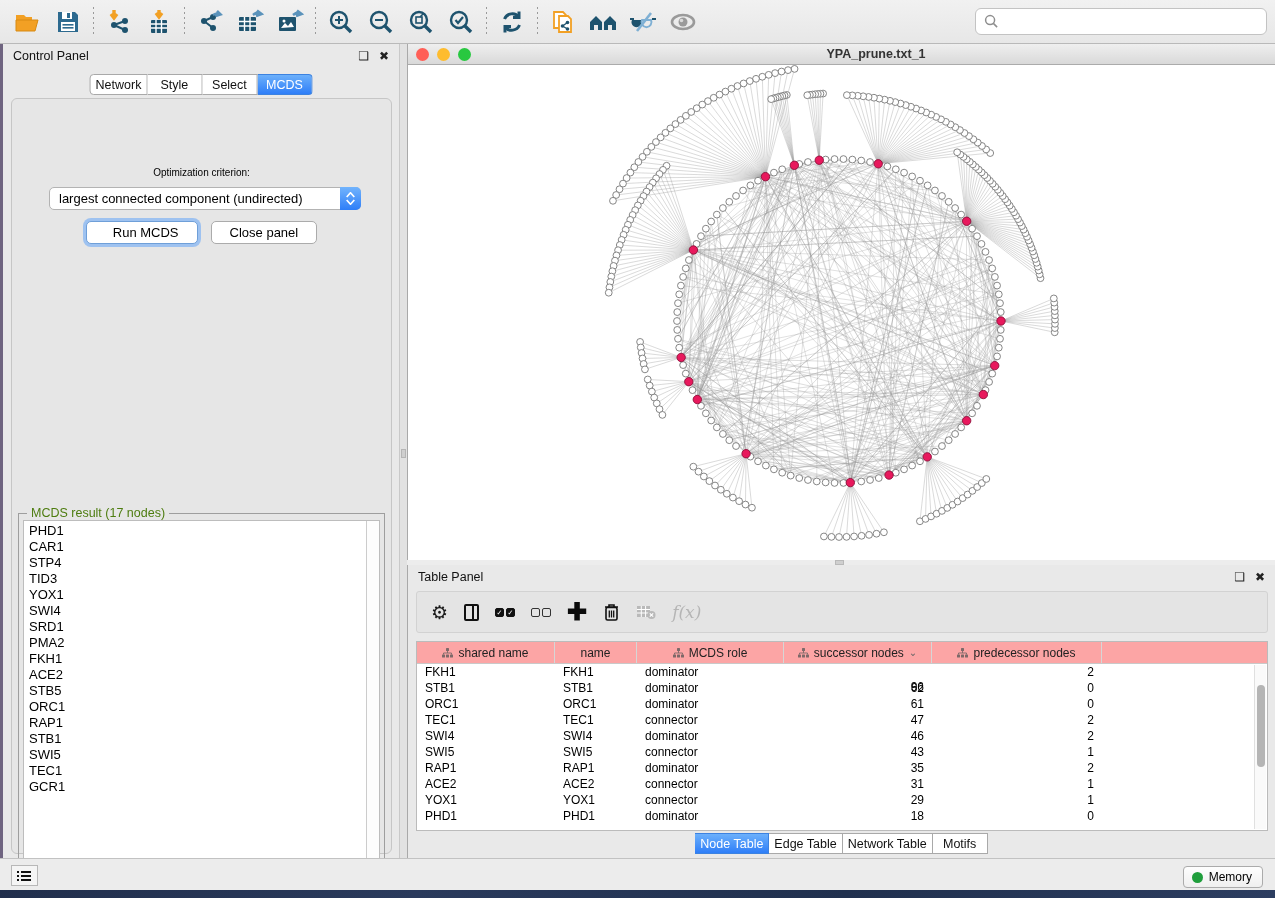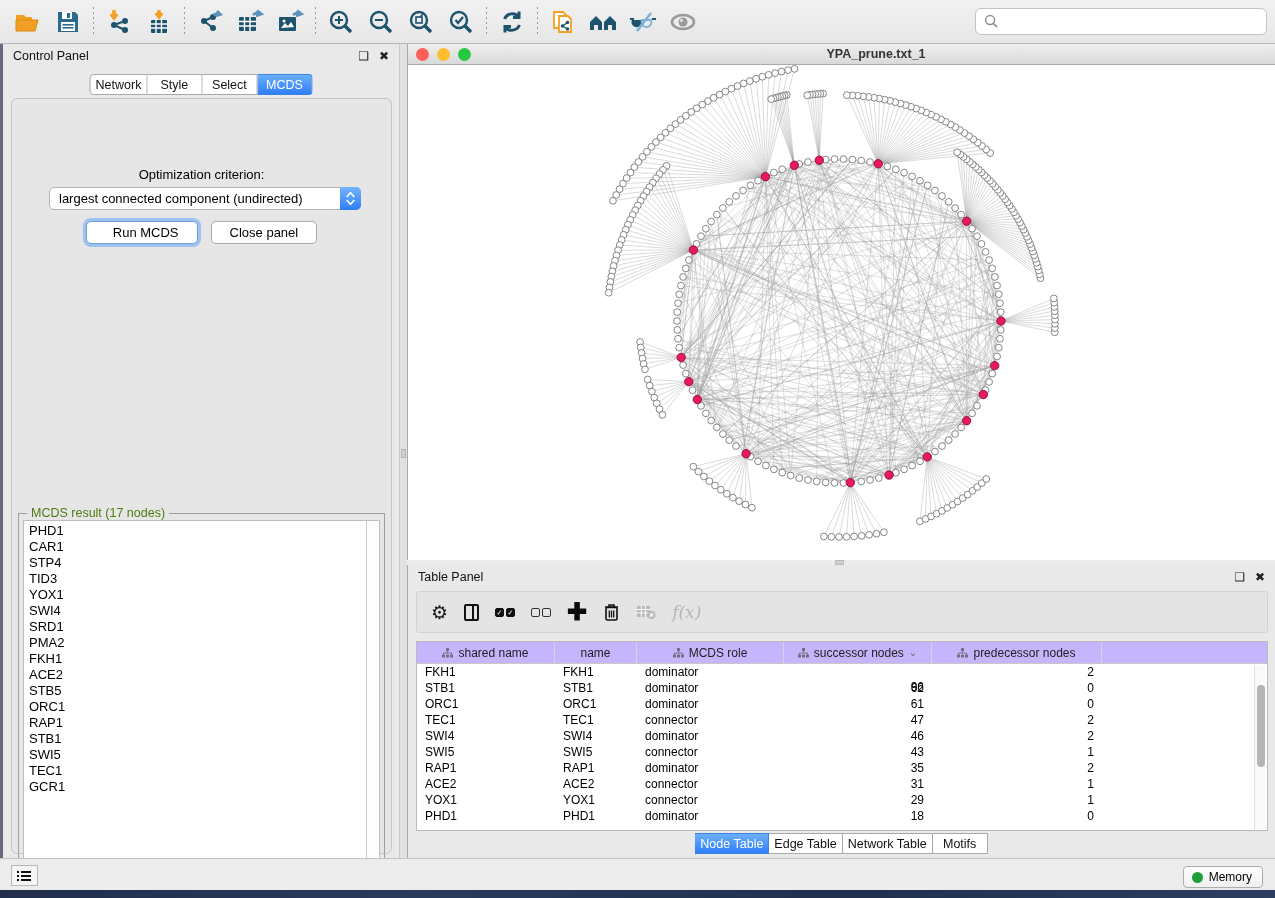--- a/index.html
+++ b/index.html
@@ -34,21 +34,21 @@
   .wctrl span { font-size:12px; cursor:default; line-height:1; }
   .cp-inner { position:absolute; left:8px; top:54px; width:381px; height:756px;
     background:#e6e6e6; border:1px solid #c6c6c6; border-radius:6px; }
   .seg-tabs { position:absolute; left:50%; transform:translateX(-50%); top:30px;
     display:flex; z-index:5; }
   .seg-tab { min-width:55px; padding:0 5px; height:21px; line-height:20px; text-align:center;
     background:#fff; border:1px solid #a9a9a9; border-left:none; font-size:12.5px; color:#111; }
   .seg-tab:first-child { border-left:1px solid #a9a9a9; border-radius:4px 0 0 4px; }
   .seg-tab:last-child { border-radius:0 4px 4px 0; }
   .seg-tab.active { background:linear-gradient(#6cb0fb,#2e7ef8); color:#fff; border-color:#3c82e0; }
-  .opt-label { position:absolute; top:68px; width:100%; text-align:center; font-size:13px; color:#000; }
+  .opt-label { position:absolute; top:68px; width:100%; text-align:center; font-size:10px; color:#000; }
   .dropdown { position:absolute; left:37px; top:88px; width:312px; height:23px; background:#fff;
     border:1px solid #b3b3b3; border-radius:5px; display:flex; align-items:center; font-size:13px; }
   .dropdown .dd-text { flex:1; padding:0 9px; color:#000; white-space:nowrap; }
   .dropdown .dd-stepper { width:21px; height:23px; margin:-1px -1px -1px 0;
     background:linear-gradient(#72b4fd,#2e7ef8); border-radius:0 5px 5px 0;
     display:flex; flex-direction:column; align-items:center; justify-content:center; gap:1px; }
   .dd-stepper svg { display:block; }
   .btn-row { position:absolute; top:122px; width:100%; display:flex; justify-content:center; gap:13px; }
   .push-btn { height:23px; padding:0 18px; background:#fff; border:1px solid #ababab;
     border-radius:5px; font-size:13px; color:#000; font-family:inherit; }
@@ -94,21 +94,21 @@
   .colsplit:before { content:""; position:absolute; left:50%; top:0; bottom:0; width:2px; background:#111; }
   .chkpair { display:flex; gap:2px; }
   .chk { width:9px; height:9px; border:1.5px solid #111; border-radius:2px; font-size:7px;
     line-height:8px; text-align:center; color:#fff; }
   .chk.on { background:#111; }
   .chk.off { border-color:#333; }
   .plus-glyph { font-size:24px; font-weight:bold; color:#0b0b0b; line-height:1; }
 
   .data-table { position:absolute; left:8px; top:76px; width:852px; height:190px;
     background:#fff; border:1px solid #bbb; overflow:hidden; }
-  .dt-head { display:flex; height:22px; background:#c4b5fd; border-bottom:1px solid #c9c9c9;
+  .dt-head { display:flex; height:22px; background:#fca5a5; border-bottom:1px solid #c9c9c9;
     font-size:12px; color:#222; }
   .dt-hcell { display:flex; align-items:center; justify-content:center; gap:5px;
     border-right:1px solid #d6d6d6; padding:0 4px; }
   .dt-hcell .tree-ico { opacity:.75; }
   .dt-body { font-size:12px; color:#000; }
   .dt-row { display:flex; height:16px; align-items:center; }
   .dt-cell { padding:0 8px; overflow:hidden; white-space:nowrap; }
   .dt-cell.num { text-align:right; }
   .dt-scroll { position:absolute; right:1px; top:23px; bottom:1px; width:12px; background:#fafafa;
     border-left:1px solid #e0e0e0; }

